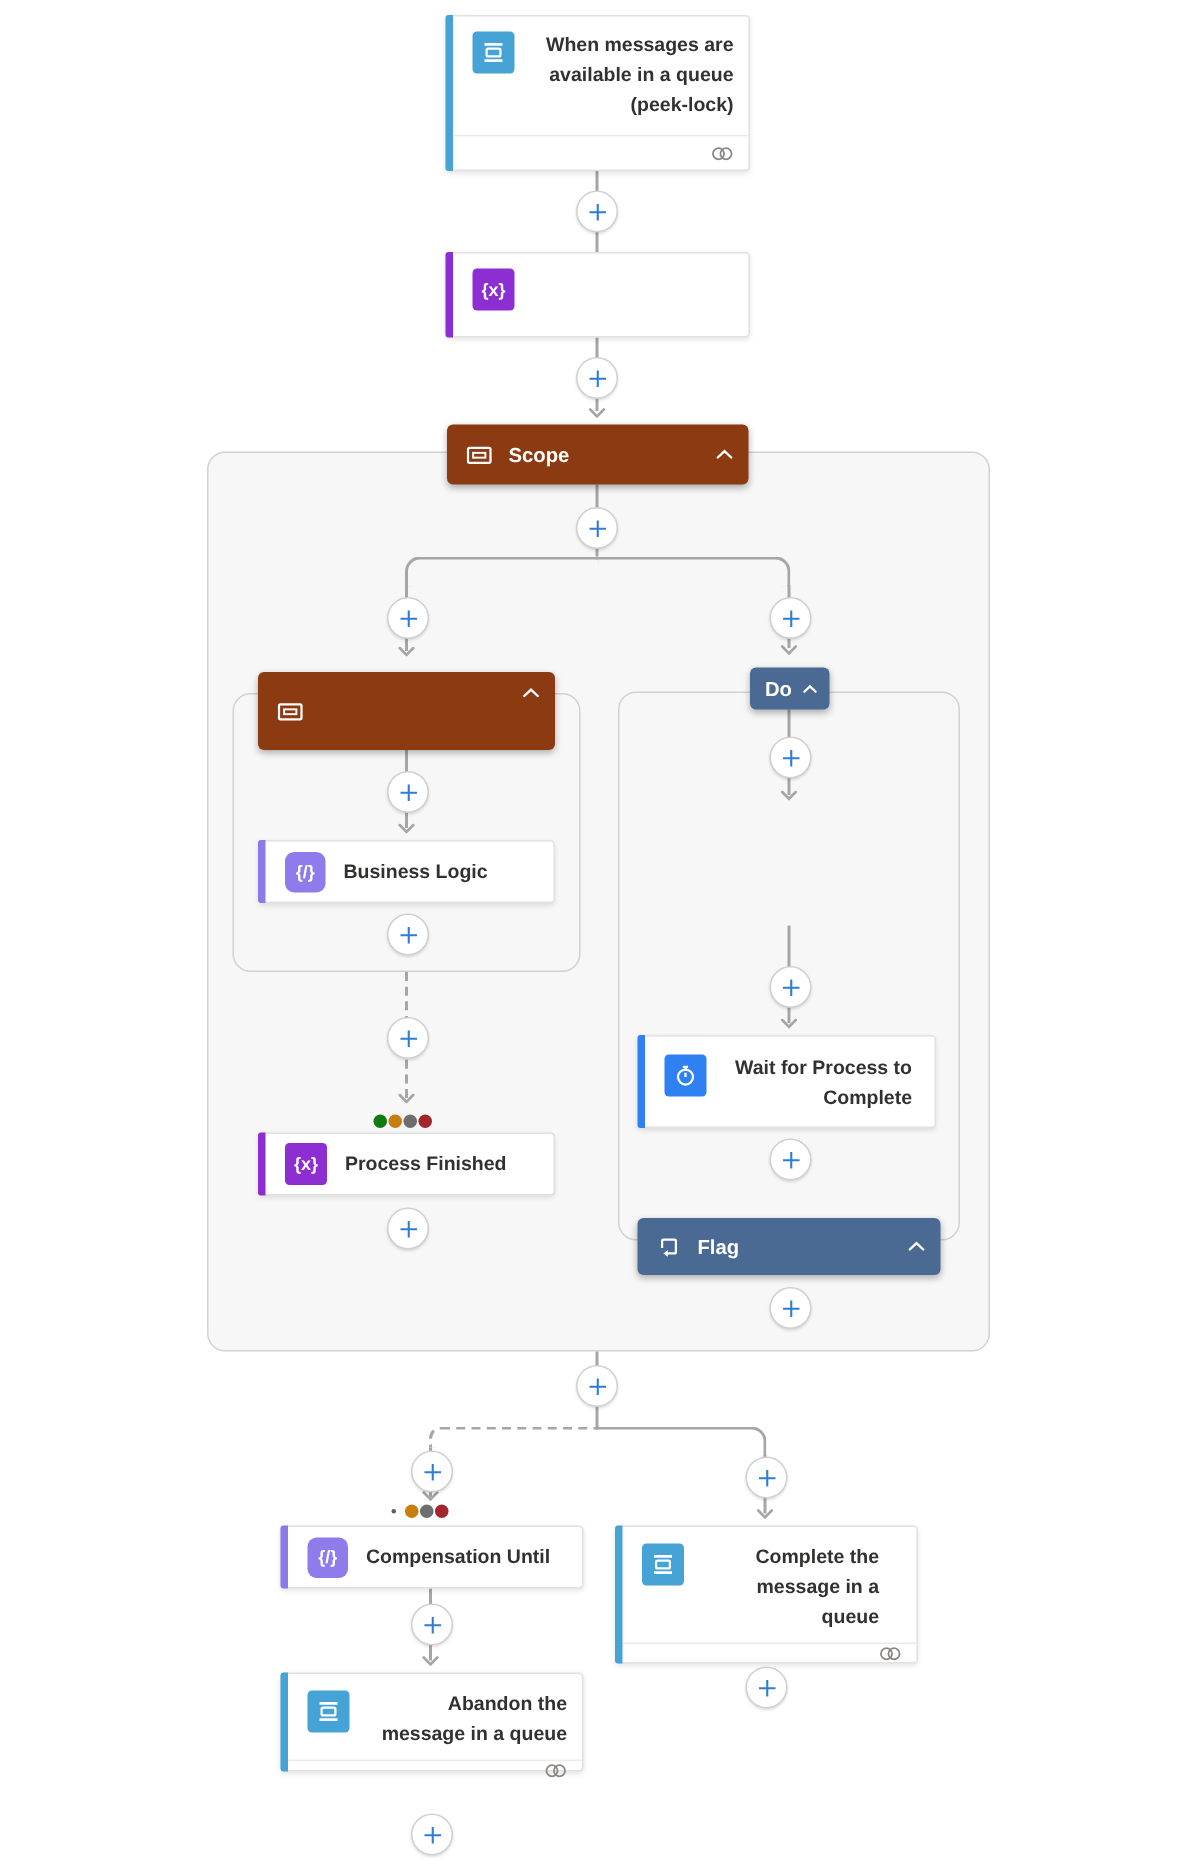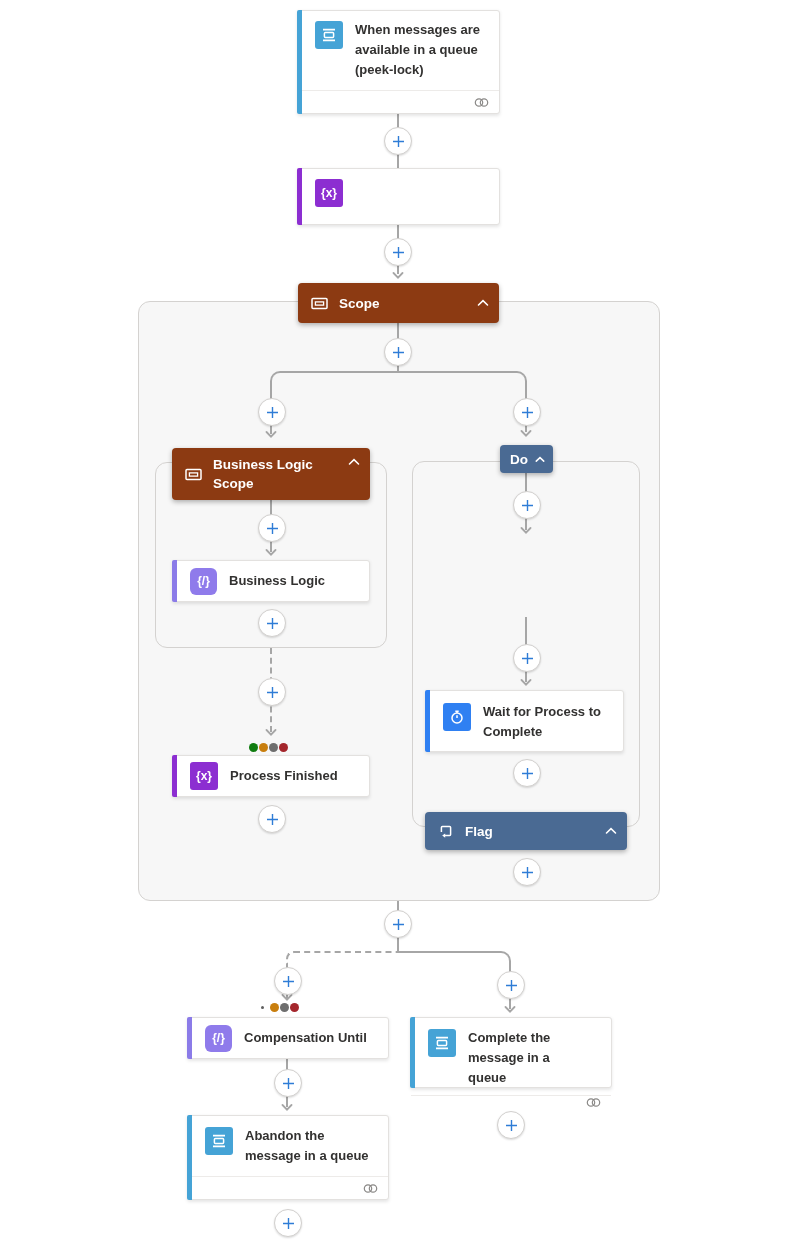--- a/index.html
+++ b/index.html
@@ -17,21 +17,21 @@
   .corner.tr{border-top:2px solid #A6A6A6;border-right:2px solid #A6A6A6;border-top-right-radius:10px;}
   .corner.dtl{border-top:2px dashed #A6A6A6;border-left:2px dashed #A6A6A6;border-top-left-radius:8px;}
   .arr{position:absolute;}
 
   
   .plus{position:absolute;width:26px;height:26px;border-radius:50%;background:#fff;border:1px solid #D2D0CE;
         box-shadow:0 1px 2px rgba(0,0,0,.14);display:flex;align-items:center;justify-content:center;z-index:5;cursor:pointer;}
 
   
   .card{position:absolute;background:#fff;border:1px solid #E3E1DF;border-radius:3px;
-        box-shadow:0 1.6px 3.6px rgba(0,0,0,.1);display:flex;flex-direction:column;box-sizing:border-box;z-index:3;cursor:pointer;}
+        box-shadow:0 1.6px 3.6px rgba(0,0,0,.1);display:flex;flex-direction:column;box-sizing:border-box;z-index:3;cursor:pointer;text-align:right;}
   .accent{position:absolute;left:-1px;top:-1px;bottom:-1px;width:5px;border-radius:2px 0 0 2px;}
   .card-body{flex:1;display:flex;gap:12px;padding:9px 10px 9px 17px;align-items:flex-start;}
   .card.single .card-body{align-items:center;padding-top:0;padding-bottom:0;}
   .nicon{flex:none;width:28px;height:28px;border-radius:3px;display:flex;align-items:center;justify-content:center;
          color:#fff;font-weight:700;font-size:12px;margin-top:1px;}
   .nicon.rounded{border-radius:6px;width:27px;height:27px;}
   .card.single .nicon{margin-top:0;}
   .title{font-size:13px;line-height:20px;font-weight:600;color:#323130;}
   .card-footer{border-top:1px solid #EDEBE9;height:22px;display:flex;align-items:center;justify-content:flex-end;padding:0 9px;}
 
@@ -256,21 +256,20 @@
     </span>
   </div>
 
   <div class="ghead tall" style="left: 172px; top: 448px; width: 198px; height: 52px; background: rgb(140, 58, 18);">
     <span class="hicon">
       <svg width="17" height="15" viewBox="0 0 17 15">
           <rect x="1" y="2.5" width="15" height="10" rx="1" fill="none" stroke="#fff" stroke-width="1.5"></rect>
           <rect x="4.4" y="5.9" width="8.2" height="3.2" fill="none" stroke="#fff" stroke-width="1.3"></rect>
         </svg>
     </span>
-    <span class="htitle" style="max-width:110px">Business Logic Scope</span>
     <span class="chev">
       <svg width="12" height="8" viewBox="0 0 12 8">
           <path d="M1.5 6 6 1.7 10.5 6" fill="none" stroke="#fff" stroke-width="1.6" stroke-linecap="round"></path>
         </svg>
     </span>
   </div>
 
   <div class="card single" style="left:172px;top:560px;width:198px;height:42px">
     <span class="accent" style="background: rgb(139, 123, 232);"></span>
     <div class="card-body">
@@ -326,40 +325,40 @@
   </div>
 
   <div class="card single" style="left:187px;top:1017px;width:202px;height:42px">
     <span class="accent" style="background: rgb(139, 123, 232);"></span>
     <div class="card-body">
       <span class="nicon rounded" style="background: rgb(143, 123, 235);">{/}</span>
       <span class="title">Compensation Until</span>
     </div>
   </div>
 
-  <div class="card" style="left:187px;top:1115px;width:202px;height:85px">
+  <div class="card" style="left:187px;top:1115px;width:202px;height:66px">
     <span class="accent" style="background: rgb(69, 163, 214);"></span>
     <div class="card-body" style="padding-top:10px;padding-bottom:7px">
       <span class="nicon" style="background: rgb(69, 163, 214);">
         <svg width="16" height="16" viewBox="0 0 16 16">
             <path d="M2 2.6h12M2 13.4h12" stroke="#fff" stroke-width="1.8"></path>
             <rect x="3.4" y="5.4" width="9.2" height="5.2" rx="1" fill="none" stroke="#fff" stroke-width="1.5"></rect>
           </svg>
       </span>
       <span class="title" style="max-width:145px">Abandon the message in a queue</span>
     </div>
     <div class="card-footer">
       <svg width="17" height="13" viewBox="0 0 17 13">
           <circle cx="6" cy="6.5" r="3.7" fill="none" stroke="#8A8886" stroke-width="1.2"></circle>
           <circle cx="11" cy="6.5" r="3.7" fill="none" stroke="#8A8886" stroke-width="1.2"></circle>
         </svg>
     </div>
   </div>
 
-  <div class="card" style="left:410px;top:1017px;width:202px;height:71px">
+  <div class="card" style="left:410px;top:1017px;width:202px;height:92px">
     <span class="accent" style="background: rgb(69, 163, 214);"></span>
     <div class="card-body" style="padding-top:10px;padding-bottom:7px">
       <span class="nicon" style="background: rgb(69, 163, 214);">
         <svg width="16" height="16" viewBox="0 0 16 16">
             <path d="M2 2.6h12M2 13.4h12" stroke="#fff" stroke-width="1.8"></path>
             <rect x="3.4" y="5.4" width="9.2" height="5.2" rx="1" fill="none" stroke="#fff" stroke-width="1.5"></rect>
           </svg>
       </span>
       <span class="title" style="max-width:118px">Complete the message in a queue</span>
     </div>

